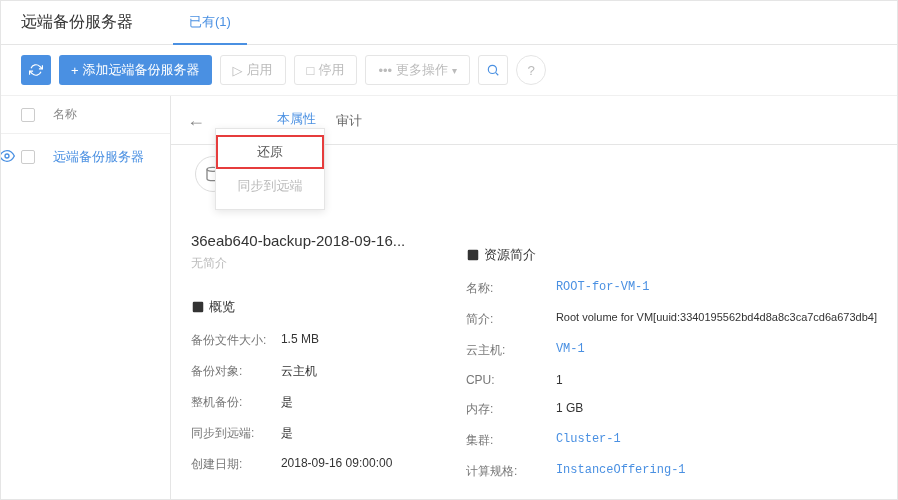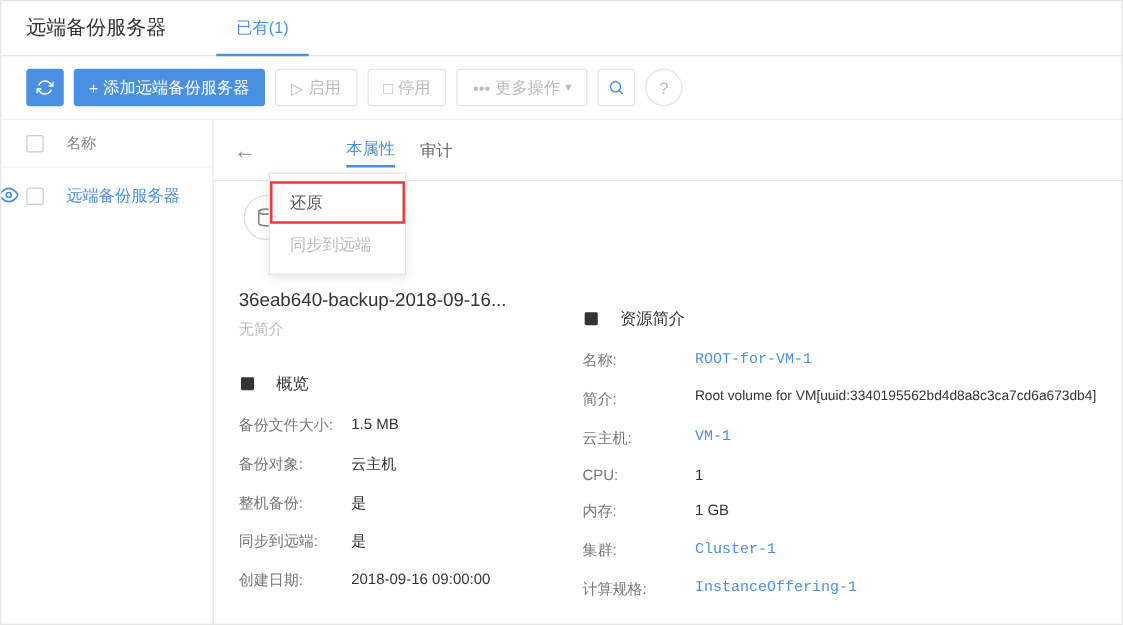--- a/index.html
+++ b/index.html
@@ -19,30 +19,30 @@
 .list-row { display: flex; align-items: center; padding: 14px 0 14px 4px; position: relative; }
 .eye-icon { position: absolute; left: -2px; color: #4A90E2; }
 .list-row-checkbox { width: 14px; height: 14px; border: 1px solid #ccc; border-radius: 2px; margin-left: 16px; margin-right: 18px; cursor: pointer; }
 .list-link { color: #4A90E2; cursor: pointer; }
 .right-panel { flex: 1; position: relative; display: flex; }
 .detail-header { display: flex; align-items: center; padding: 10px 16px; border-bottom: 1px solid #e5e5e5; gap: 20px; position: absolute; top: 0; left: 0; right: 0; background: #fff; z-index: 1; }
 .back-arrow { font-size: 18px; color: #888; cursor: pointer; }
 .tab-area { display: flex; gap: 20px; margin-left: 52px; align-items: flex-end; }
 .tab { padding: 4px 0; cursor: pointer; color: #666; }
 .tab.active { color: #4A90E2; border-bottom: 2px solid #4A90E2; }
-.dropdown { position: absolute; top: 42px; left: 44px; background: #fff; border: 1px solid #e5e5e5; box-shadow: 0 2px 8px rgba(0,0,0,0.1); width: 110px; z-index: 10; padding: 6px 0; }
+.dropdown { position: absolute; top: 32px; left: 44px; background: #fff; border: 1px solid #e5e5e5; box-shadow: 0 2px 8px rgba(0,0,0,0.1); width: 110px; z-index: 10; padding: 6px 0; text-align: center; }
 .dropdown-item { padding: 8px 16px; cursor: pointer; color: #555; }
 .dropdown-item.highlighted { border: 2px solid #e63c3c; padding: 6px 14px; }
 .dropdown-item.muted { color: #bbb; }
 .detail-body { display: flex; padding-top: 50px; width: 100%; }
 .detail-left { width: 285px; padding: 10px 20px; }
 .avatar-circle { width: 36px; height: 36px; border-radius: 50%; border: 1px solid #ddd; display: flex; align-items: center; justify-content: center; color: #888; margin-bottom: 40px; margin-left: 4px; }
 .backup-title { font-size: 15px; font-weight: 500; margin-bottom: 6px; color: #333; }
 .backup-sub { color: #bbb; font-size: 12px; margin-bottom: 26px; }
-.section-title { display: flex; align-items: center; gap: 16px; font-weight: 500; margin-bottom: 16px; color: #333; }
+.section-title { display: flex; align-items: center; gap: 4px; font-weight: 500; margin-bottom: 16px; color: #333; }
 .kv-row { display: flex; margin-bottom: 14px; font-size: 12px; }
 .kv-label { width: 90px; color: #777; }
 .kv-value { color: #333; }
 .kv-value.link { color: #4A90E2; cursor: pointer; font-family: Liberation Mono, monospace; }
 .detail-right { flex: 1; padding: 100px 20px 10px 10px; }
 .svg-icon { width: 14px; height: 14px; }
 </style>
 </head>
 <body>
 

